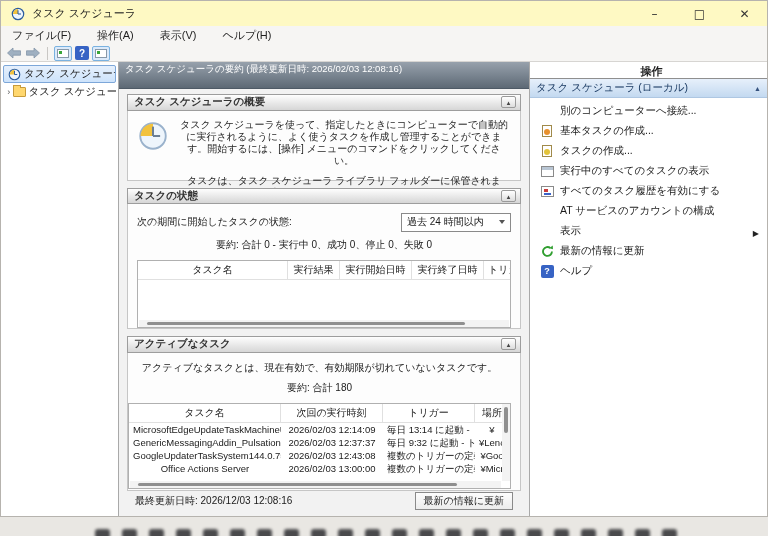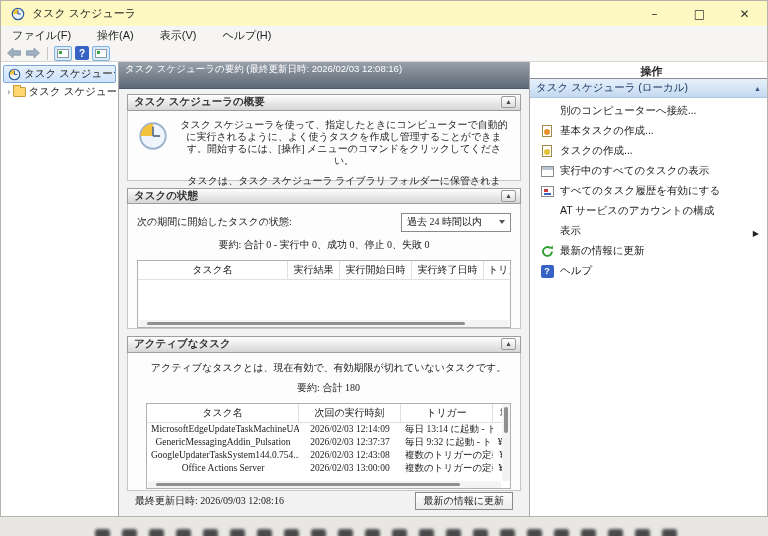--- a/index.html
+++ b/index.html
@@ -39,21 +39,21 @@
   .tree-icon { width:13px; height:13px; margin:0 3px 0 1px; flex:0 0 auto; }
   .tree-label { white-space:nowrap; overflow:hidden; font-size:10.5px; }
   .folder-ico { width:13px; height:10px; background:#ffd76e; border:1px solid #c79b3b; border-radius:1px;
                 position:relative; margin:0 3px 0 1px; flex:0 0 auto; }
   .folder-ico::before { content:""; position:absolute; left:-1px; top:-3px; width:6px; height:2px;
                 background:#ffd76e; border:1px solid #c79b3b; border-bottom:none; }
 
   .center-panel { flex:1; min-width:0; display:flex; flex-direction:column; background:#f2f2f2; }
   .center-header { height:27px; background:linear-gradient(#97a1ac,#5d6975); border-bottom:1px solid #4e5a66;
                    color:#fff; font-size:9.5px; line-height:13px; padding-left:6px; white-space:nowrap; overflow:hidden; }
-  .center-body { flex:1; padding:5px 8px 0 8px; display:flex; flex-direction:column; min-height:0;font-family:Liberation Serif, serif; }
+  .center-body { flex:1; padding:5px 8px 0 8px; display:flex; flex-direction:column; min-height:0; }
 
   .sec-header { height:17px; background:linear-gradient(#fefefe,#d6d6d6); border:1px solid #9d9d9d;
                 display:flex; align-items:center; padding:0 4px 0 6px; font-weight:bold; font-size:10.5px; color:#333; }
   .collapse-btn { margin-left:auto; width:15px; height:12px; border:1px solid #9a9a9a; border-radius:2px;
                   background:linear-gradient(#fff,#ddd); font-size:7px; color:#444; line-height:11px; text-align:center; }
   .sec-box { background:#fdfdfd; border:1px solid #c6c6c6; border-top:none;text-align:center; }
 
   .overview-box { height:70px; padding:8px 10px; display:flex; gap:10px; }
   .overview-clock { width:30px; height:30px; flex:0 0 auto; margin-top:2px; }
   .overview-text p { font-size:10px; line-height:12px; color:#1f1f1f; margin-bottom:8px; }
@@ -73,21 +73,21 @@
   .grid-hcell { font-size:10px; color:#1a1a1a; padding:2px 4px; border-right:1px solid #e0e0e0;
                 white-space:nowrap; overflow:hidden; flex:0 0 auto; }
   .grid-row { display:flex; height:13px; }
   .grid-cell { font-size:9.5px; padding:0 4px; white-space:nowrap; overflow:hidden; flex:0 0 auto; line-height:13px; }
   .hscroll { position:absolute; left:1px; right:1px; bottom:0; height:7px; background:#f3f3f3; }
   .hscroll-thumb { position:absolute; left:8px; top:2px; height:3px; width:86%; background:#8f8f8f; border-radius:2px; }
   .vscroll { position:absolute; right:0; top:0; bottom:7px; width:8px; background:#f3f3f3; }
   .vscroll-thumb { position:absolute; top:3px; left:2px; width:4px; height:26px; background:#8f8f8f; border-radius:2px; }
 
   .status-grid { height:68px; }
-  .active-box { height:142px; padding:8px 9px 0 18px; }
+  .active-box { height:142px; padding:8px 9px 0 0; }
   .active-desc { font-size:10px; margin-bottom:5px; }
   .active-grid { height:86px; }
 
   .center-footer { height:26px; display:flex; align-items:center; padding:0 8px 4px 8px; }
   .footer-text { font-size:10px; }
   .refresh-btn { margin-left:auto; height:18px; padding:0 8px; background:linear-gradient(#fdfdfd,#ececec);
                  border:1px solid #8a8a8a; font-size:10px; display:flex; align-items:center; }
 
   .sec-gap { height:7px; flex:0 0 auto; }
 
@@ -281,21 +281,21 @@
               <div class="vscroll">
                 <div class="vscroll-thumb"></div>
               </div>
               <div class="hscroll" style="right:9px">
                 <div class="hscroll-thumb"></div>
               </div>
             </div>
           </div>
 
           <div class="center-footer">
-            <span class="footer-text">最終更新日時: 2026/09/03 12:08:16</span>
+            <span class="footer-text">最終更新日時: 2026/12/03 12:08:16</span>
             <div class="refresh-btn">最新の情報に更新</div>
           </div>
 
         </div>
       </div>
 
       <div class="right-panel">
         <div class="actions-title">操作</div>
         <div class="actions-group">
           <span>タスク スケジューラ (ローカル)</span>

